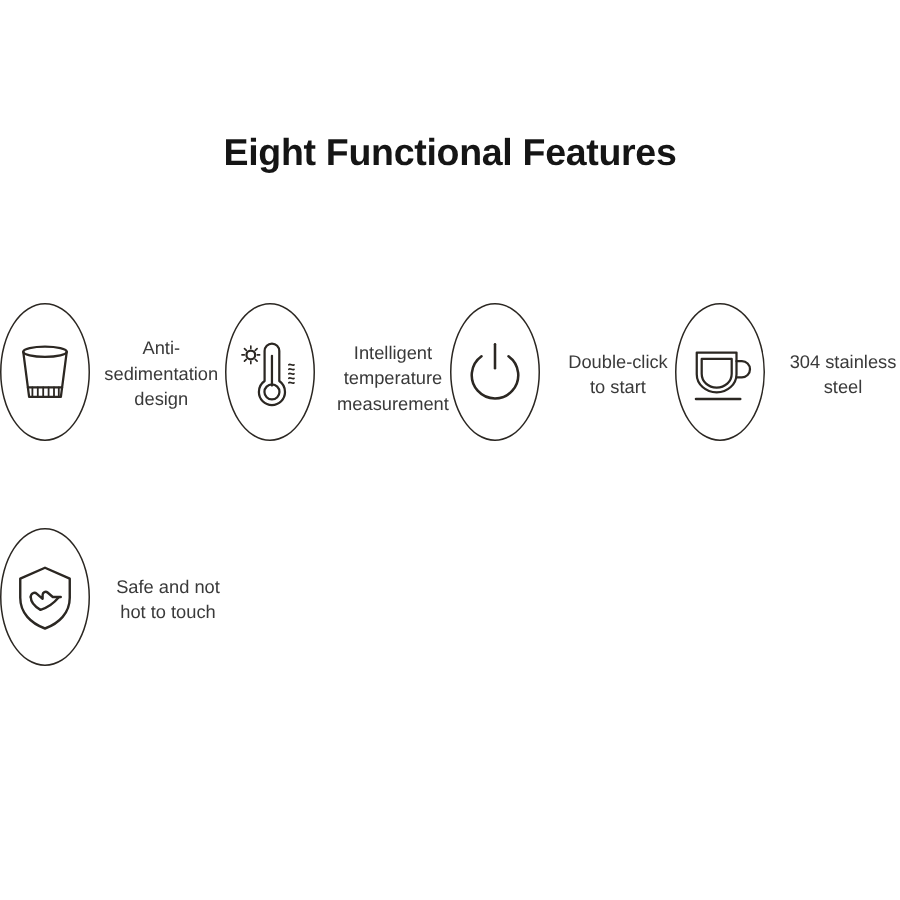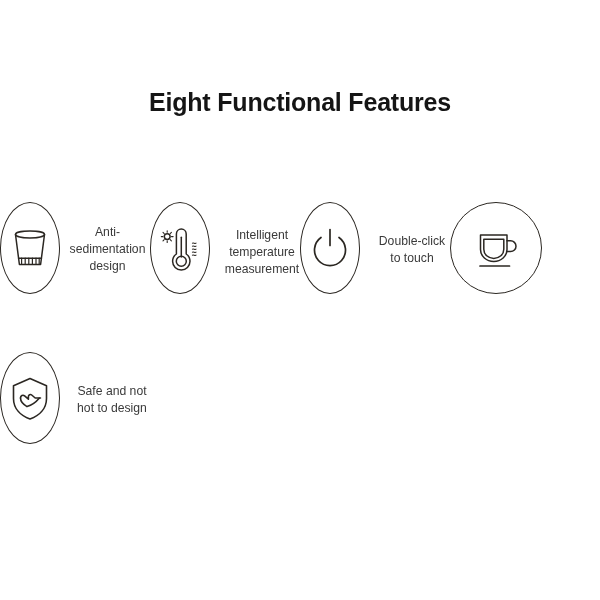--- a/index.html
+++ b/index.html
@@ -150,21 +150,21 @@
       <div class="icon-circle">
         <span>
           <svg width="58" height="58" viewBox="0 0 58 58" fill="none" stroke="#2b2722" stroke-width="1.7" stroke-linecap="round" stroke-linejoin="round">
 
             <path d="M20.0 18.5 A15.5 15.5 0 1 0 38.0 18.5"></path>
 
             <path d="M29 10.5 L29 26.5"></path>
           </svg>
         </span>
       </div>
-      <div class="cell-label">Double-click to touch</div>
+      <div class="cell-label">Double-click to start</div>
     </div>
 
     <div class="cell c7">
       <div class="icon-circle">
         <span>
           <svg width="58" height="58" viewBox="0 0 58 58" fill="none" stroke="#2b2722" stroke-width="1.5" stroke-linecap="round" stroke-linejoin="round">
 
             <path d="M13.5 16.0 L40.0 16.0 L40.0 30.5
                      C40.0 37.2 34.1 42.5 26.8 42.5
                      C19.4 42.5 13.5 37.2 13.5 30.5 Z"></path>
@@ -173,37 +173,38 @@
                      C36.8 35.5 32.3 39.4 26.8 39.4
                      C21.2 39.4 16.8 35.5 16.8 30.2 Z"></path>
 
             <path d="M40.0 21.8 L43.6 21.8
                      A5.4 5.4 0 0 1 43.6 32.6 L40.0 32.6"></path>
 
             <path d="M13.0 47.0 L42.5 47.0" stroke-width="1.7"></path>
           </svg>
         </span>
       </div>
+      <div class="cell-label">304 stainless steel</div>
     </div>
 
     <div class="cell c8">
       <div class="icon-circle">
         <span>
           <svg width="58" height="58" viewBox="0 0 58 58" fill="none" stroke="#2b2722" stroke-width="1.6" stroke-linecap="round" stroke-linejoin="round">
 
             <path d="M29 9.5 L45.5 16.8 L45.5 29.5
                      C45.5 39.6 38.4 46.6 29 50.0
                      C19.6 46.6 12.5 39.6 12.5 29.5
                      L12.5 16.8 Z"></path>
 
             <path d="M19.5 29.0 C19.5 26.6 21.9 25.4 23.6 26.9
                      L27.4 30.2 L27.4 27.6
                      C27.4 25.8 29.4 24.9 30.7 26.0 L34.2 29.0 L39.5 29.0"></path>
             <path d="M19.5 29.0 C19.5 32.2 22.6 35.6 26.0 37.6
                      C30.8 36.1 35.2 32.8 38.2 29.2"></path>
           </svg>
         </span>
       </div>
-      <div class="cell-label">Safe and not hot to design</div>
+      <div class="cell-label">Safe and not hot to touch</div>
     </div>
 
   </div>
 </div>
 
 </body></html>

